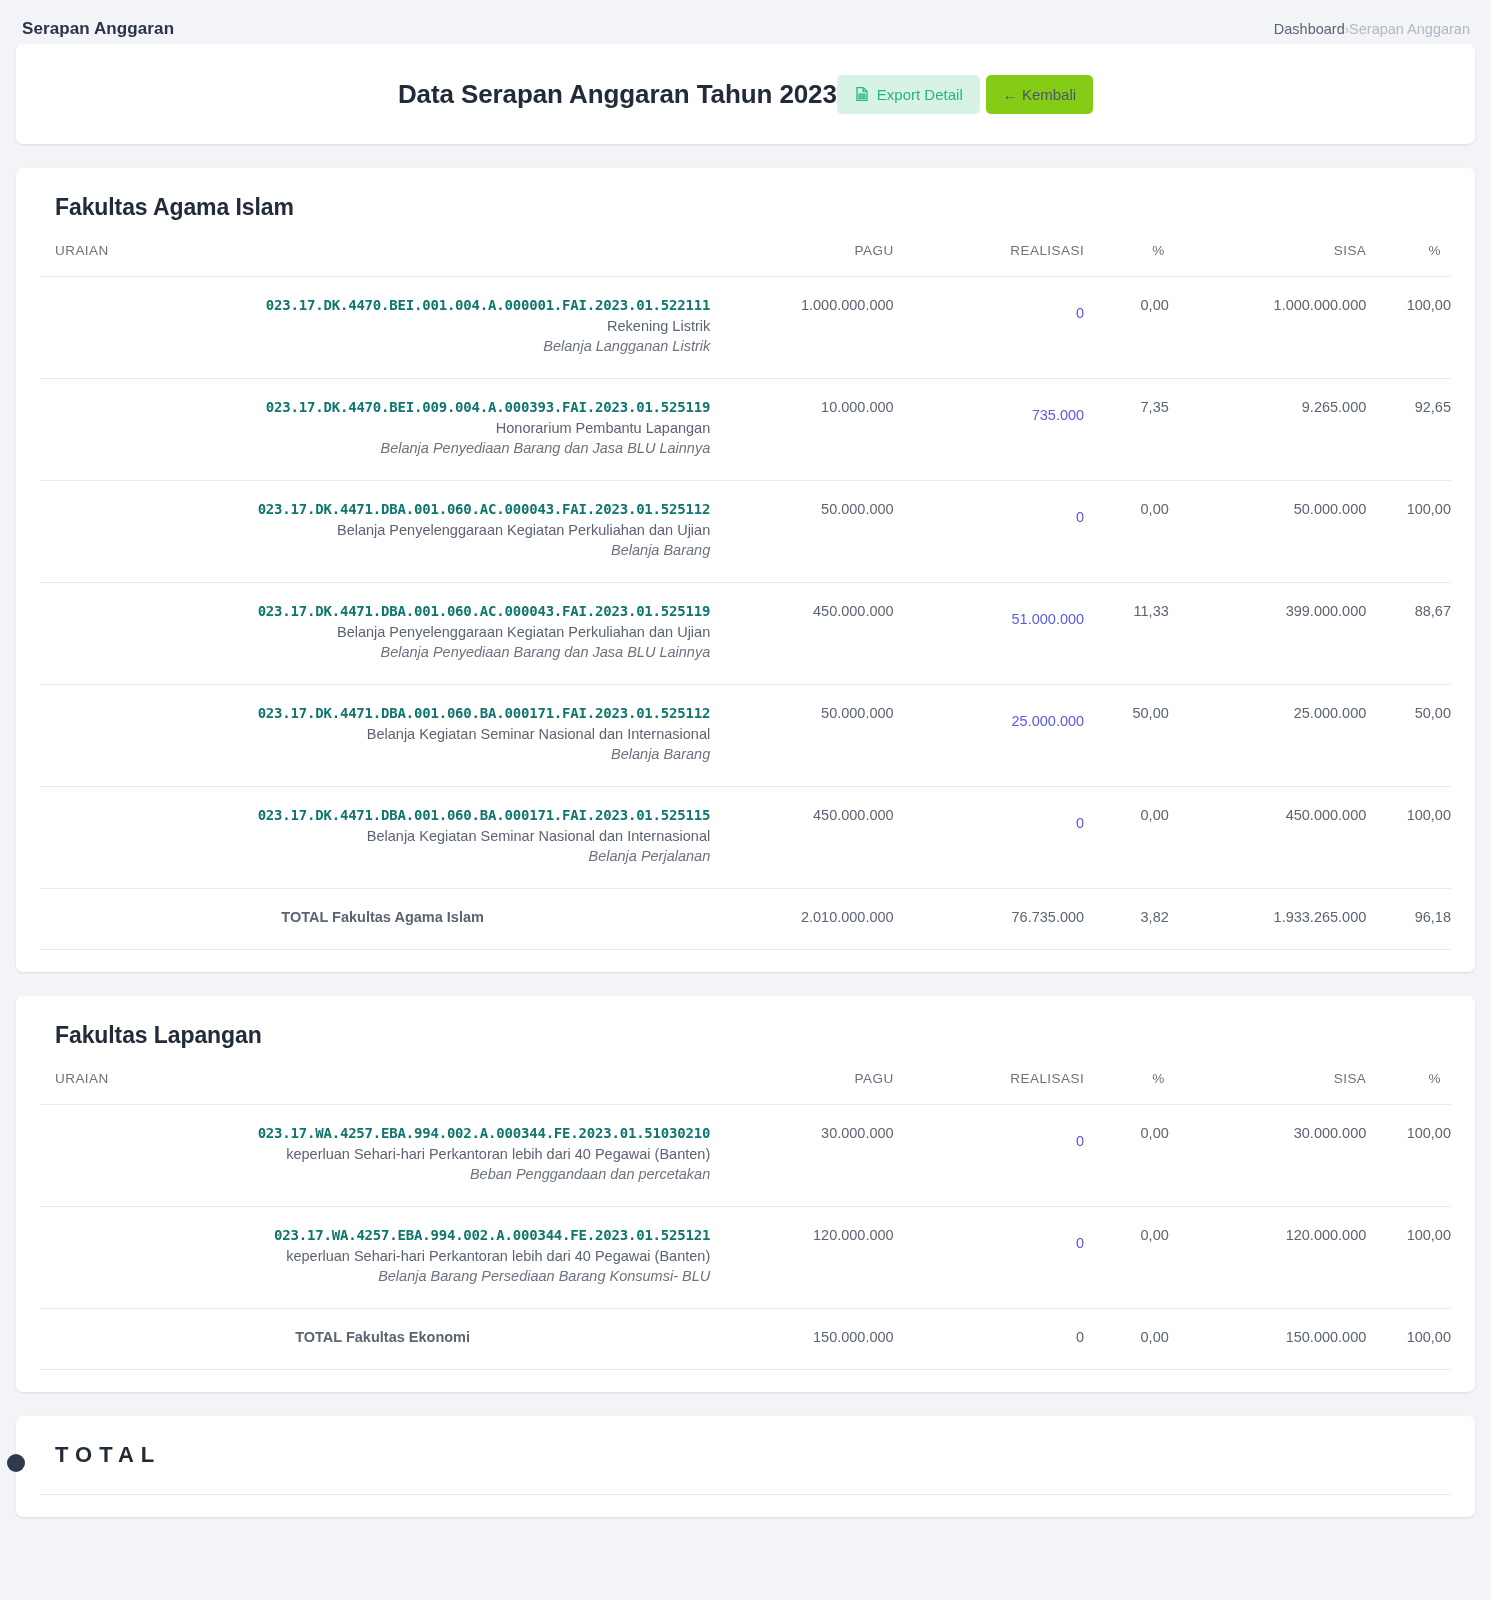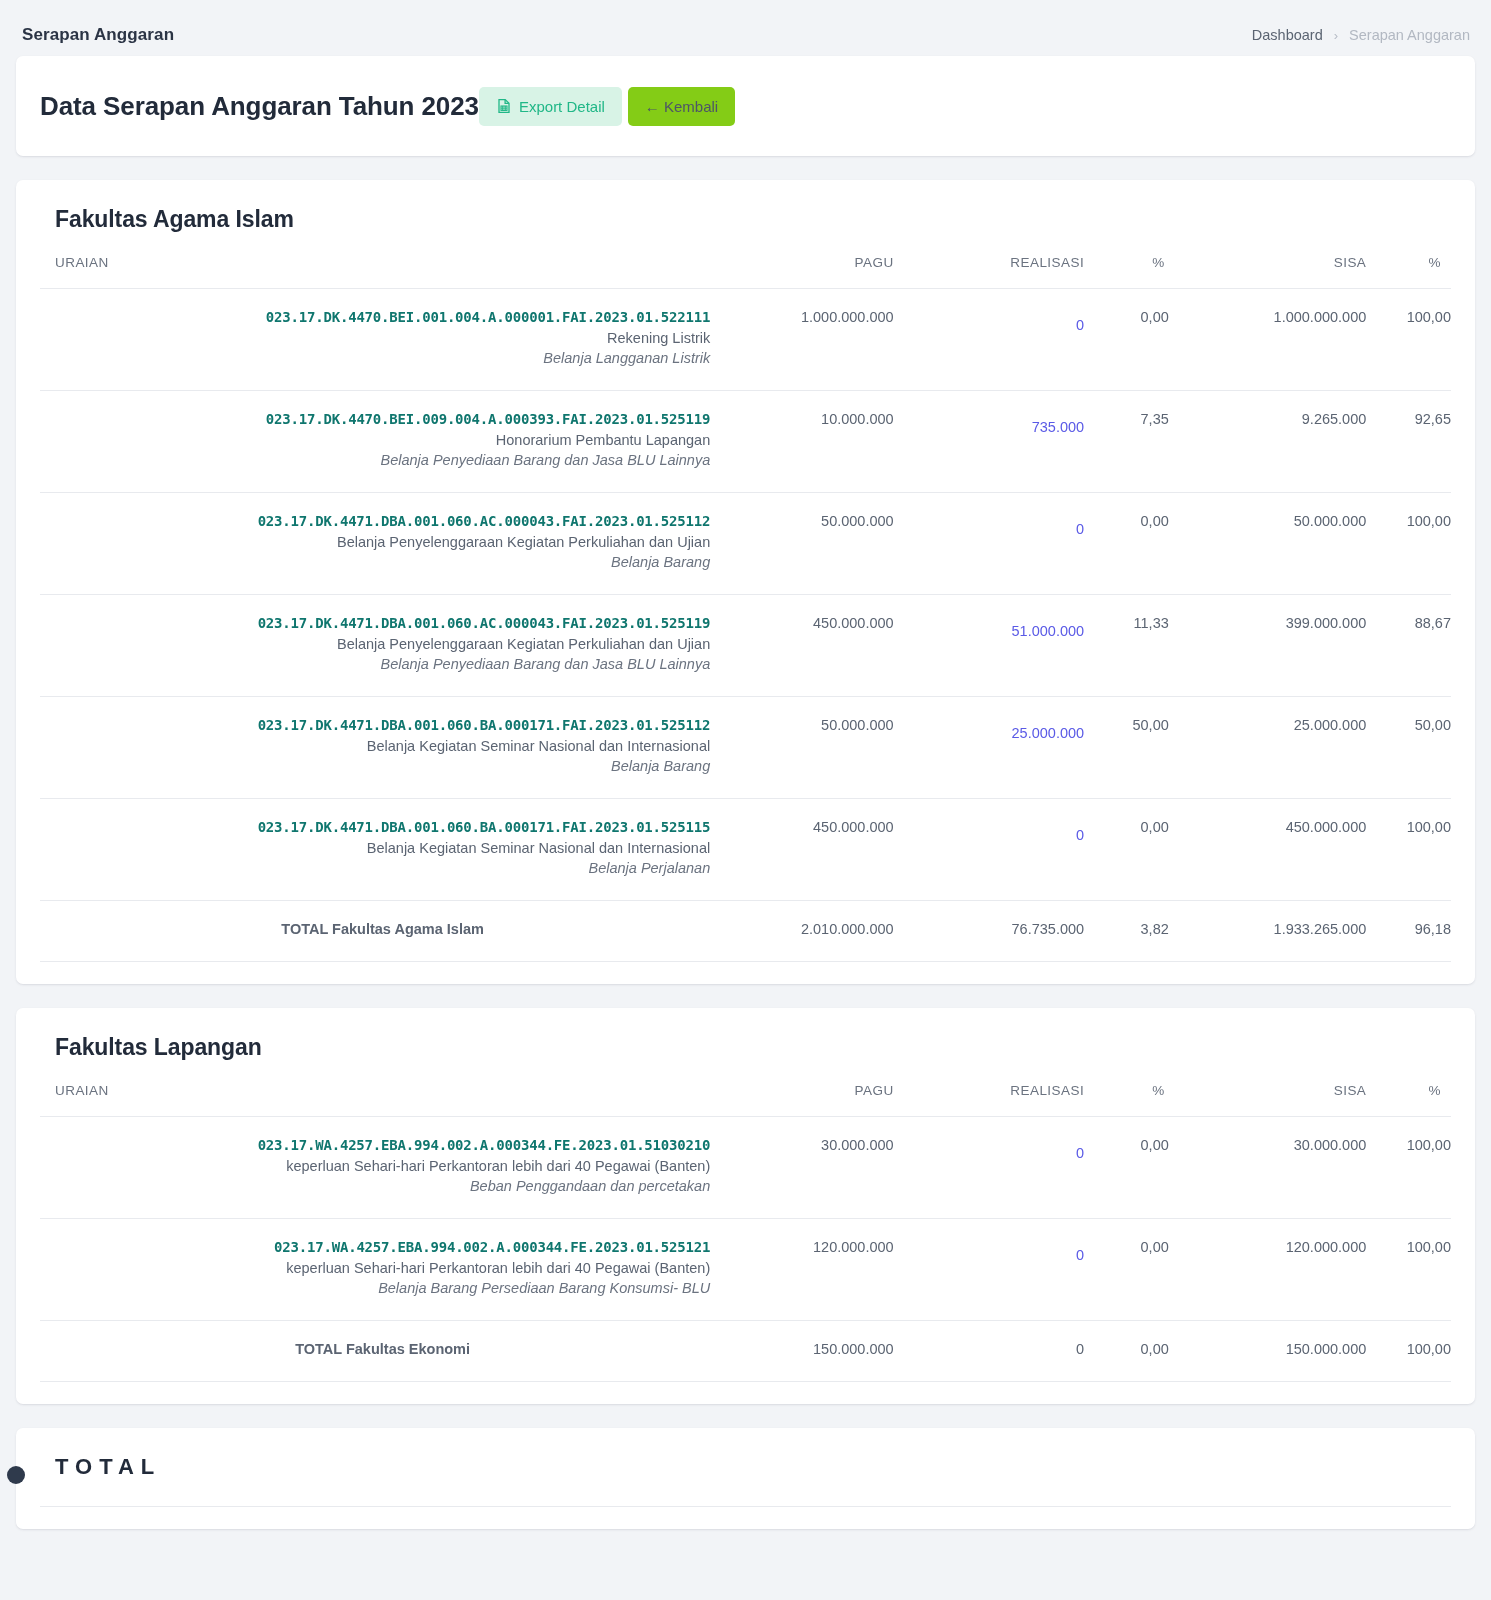--- a/index.html
+++ b/index.html
@@ -6,54 +6,53 @@
   html, body {
     width: 1491px;
     background: #f2f4f7;
     font-family: "Liberation Sans", sans-serif;
     -webkit-font-smoothing: antialiased;
   }
   body { padding-bottom: 24px; }
 
   
   .topbar {
-    height: 56px;
+    height: 44px;
     display: flex;
     align-items: center;
     justify-content: space-between;
     padding: 14px 16px 0 22px;
   }
   .topbar-title {
     font-size: 17px;
     font-weight: 600;
     color: #2b3445;
     letter-spacing: .1px;
   }
   .breadcrumb {
     display: flex;
     align-items: center;
-    gap: 11px;
     font-size: 14.5px;
     padding-right: 5px;
   }
   .crumb-link { color: #5b6472; }
   .crumb-sep  { color: #b6bcc6; font-size: 13px; }
   .crumb-current { color: #b2b8c2; }
 
   
   .card {
     background: #fff;
     margin: 0 16px 24px 16px;
     border-radius: 7px;
     box-shadow: 0 1px 3px rgba(25,35,60,.07), 0 1px 1px rgba(25,35,60,.04);
   }
   .card-head {
     display: flex;
     align-items: center;
-    justify-content: flex-start;
+    justify-content: center;
     padding: 28px 24px 28px 24px;
     min-height: 100px;
   }
   .page-title {
     font-size: 26px;
     font-weight: 600;
     color: #222b3a;
     letter-spacing: -.1px;
   }
   .head-actions { display: flex; gap: 6px; align-items: center; }

